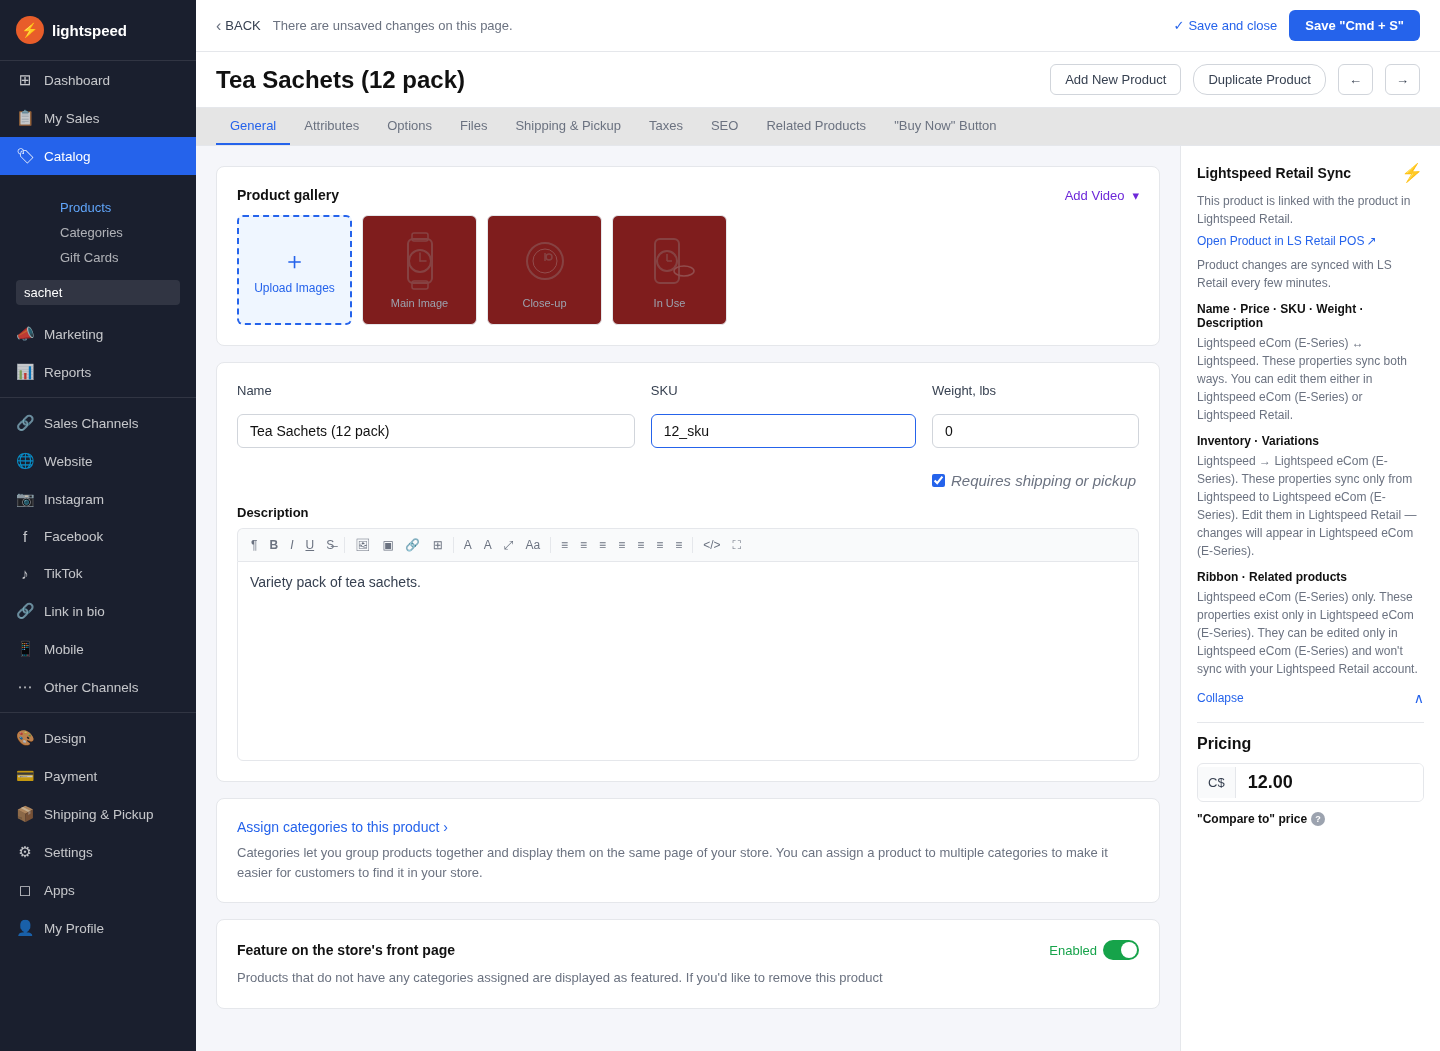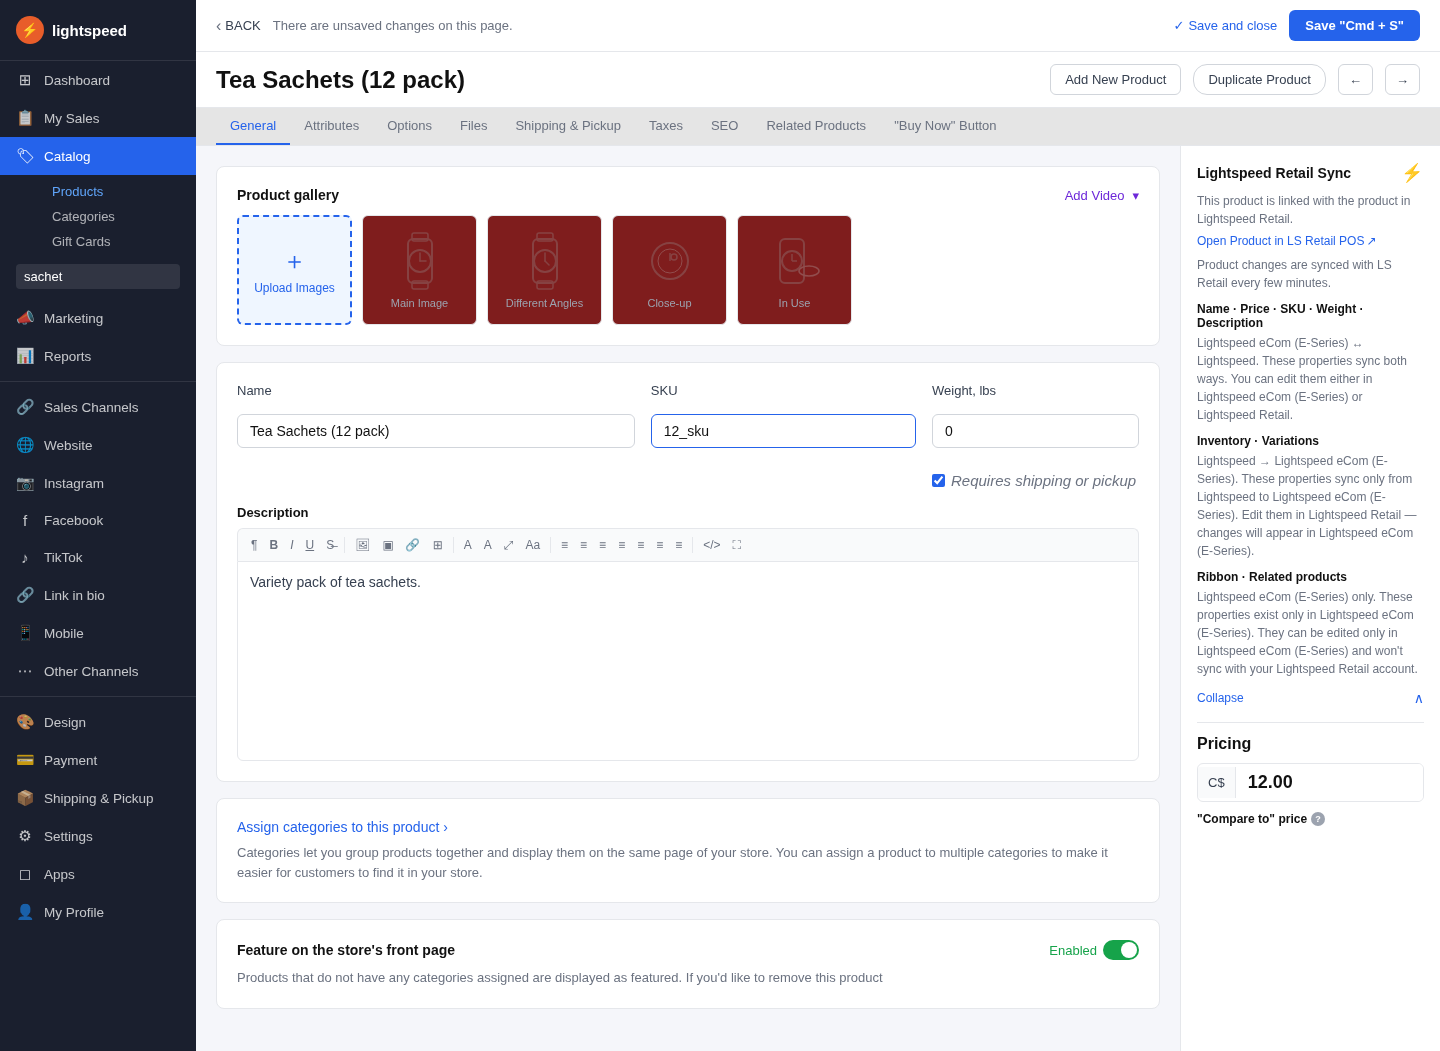--- a/index.html
+++ b/index.html
@@ -6,21 +6,21 @@
     body { font-family: -apple-system, BlinkMacSystemFont, 'Segoe UI', sans-serif; font-size: 14px; color: #333; display: flex; height: 1051px; overflow: hidden; background: #f5f6fa; }
 
     
     .sidebar { width: 196px; background: #1a1f2e; color: #fff; display: flex; flex-direction: column; flex-shrink: 0; overflow-y: auto; }
     .sidebar-logo { display: flex; align-items: center; gap: 8px; padding: 16px; border-bottom: 1px solid rgba(255,255,255,0.1); }
     .sidebar-logo-icon { width: 28px; height: 28px; background: #e85d2a; border-radius: 50%; display: flex; align-items: center; justify-content: center; color: white; font-size: 14px; font-weight: bold; }
     .sidebar-logo-text { color: #fff; font-size: 15px; font-weight: 600; }
     .sidebar-item { display: flex; align-items: center; gap: 10px; padding: 10px 16px; color: rgba(255,255,255,0.75); cursor: pointer; font-size: 13.5px; }
     .sidebar-item.active { background: #2563eb; color: #fff; }
     .sidebar-item .icon { font-size: 15px; width: 18px; text-align: center; }
-    .sidebar-sub { padding: 4px 0 4px 44px; }
+    .sidebar-sub { padding: 20px 0 4px 44px; margin-left: 8px; }
     .sidebar-sub-item { padding: 5px 8px; color: rgba(255,255,255,0.65); cursor: pointer; font-size: 13px; border-radius: 4px; }
     .sidebar-sub-item.active { color: #60a5fa; }
     .sidebar-search { padding: 6px 16px 10px; }
     .sidebar-search input { width: 100%; background: rgba(255,255,255,0.1); border: none; border-radius: 4px; color: #fff; padding: 5px 8px; font-size: 13px; outline: none; }
     .sidebar-search input::placeholder { color: rgba(255,255,255,0.4); }
     .sidebar-divider { border: none; border-top: 1px solid rgba(255,255,255,0.1); margin: 6px 0; }
 
     
     .main { flex: 1; display: flex; flex-direction: column; overflow: hidden; }
 
@@ -273,31 +273,20 @@
           <div class="gallery-img gallery-img-placeholder">
             <svg class="watch-svg" viewBox="0 0 60 60">
               <rect x="18" y="8" width="24" height="44" rx="5" fill="none" stroke="#999" stroke-width="2"></rect>
               <circle cx="30" cy="30" r="11" fill="none" stroke="#999" stroke-width="2"></circle>
               <line x1="30" y1="22" x2="30" y2="30" stroke="#999" stroke-width="1.5" stroke-linecap="round"></line>
               <line x1="30" y1="30" x2="36" y2="30" stroke="#999" stroke-width="1.5" stroke-linecap="round"></line>
               <rect x="22" y="2" width="16" height="8" rx="2" fill="none" stroke="#999" stroke-width="1.5"></rect>
               <rect x="22" y="50" width="16" height="8" rx="2" fill="none" stroke="#999" stroke-width="1.5"></rect>
             </svg>
             <div class="gallery-img-label">Main Image</div>
-          </div>
-          <div class="gallery-img gallery-img-placeholder">
-            <svg class="watch-svg" viewBox="0 0 60 60">
-              <rect x="18" y="8" width="24" height="44" rx="5" fill="none" stroke="#999" stroke-width="2"></rect>
-              <circle cx="30" cy="30" r="11" fill="none" stroke="#999" stroke-width="2"></circle>
-              <line x1="30" y1="22" x2="30" y2="30" stroke="#999" stroke-width="1.5" stroke-linecap="round"></line>
-              <line x1="30" y1="30" x2="34" y2="34" stroke="#999" stroke-width="1.5" stroke-linecap="round"></line>
-              <rect x="22" y="2" width="16" height="8" rx="2" fill="none" stroke="#999" stroke-width="1.5"></rect>
-              <rect x="22" y="50" width="16" height="8" rx="2" fill="none" stroke="#999" stroke-width="1.5"></rect>
-            </svg>
-            <div class="gallery-img-label">Different Angles</div>
           </div>
           <div class="gallery-img gallery-img-placeholder">
             <svg class="watch-svg" viewBox="0 0 60 60">
               <circle cx="30" cy="30" r="18" fill="none" stroke="#999" stroke-width="2"></circle>
               <circle cx="30" cy="30" r="12" fill="none" stroke="#bbb" stroke-width="1"></circle>
               <circle cx="34" cy="26" r="3" fill="none" stroke="#999" stroke-width="1.5"></circle>
               <line x1="30" y1="22" x2="30" y2="30" stroke="#999" stroke-width="1.5"></line>
             </svg>
             <div class="gallery-img-label">Close-up</div>
           </div>

